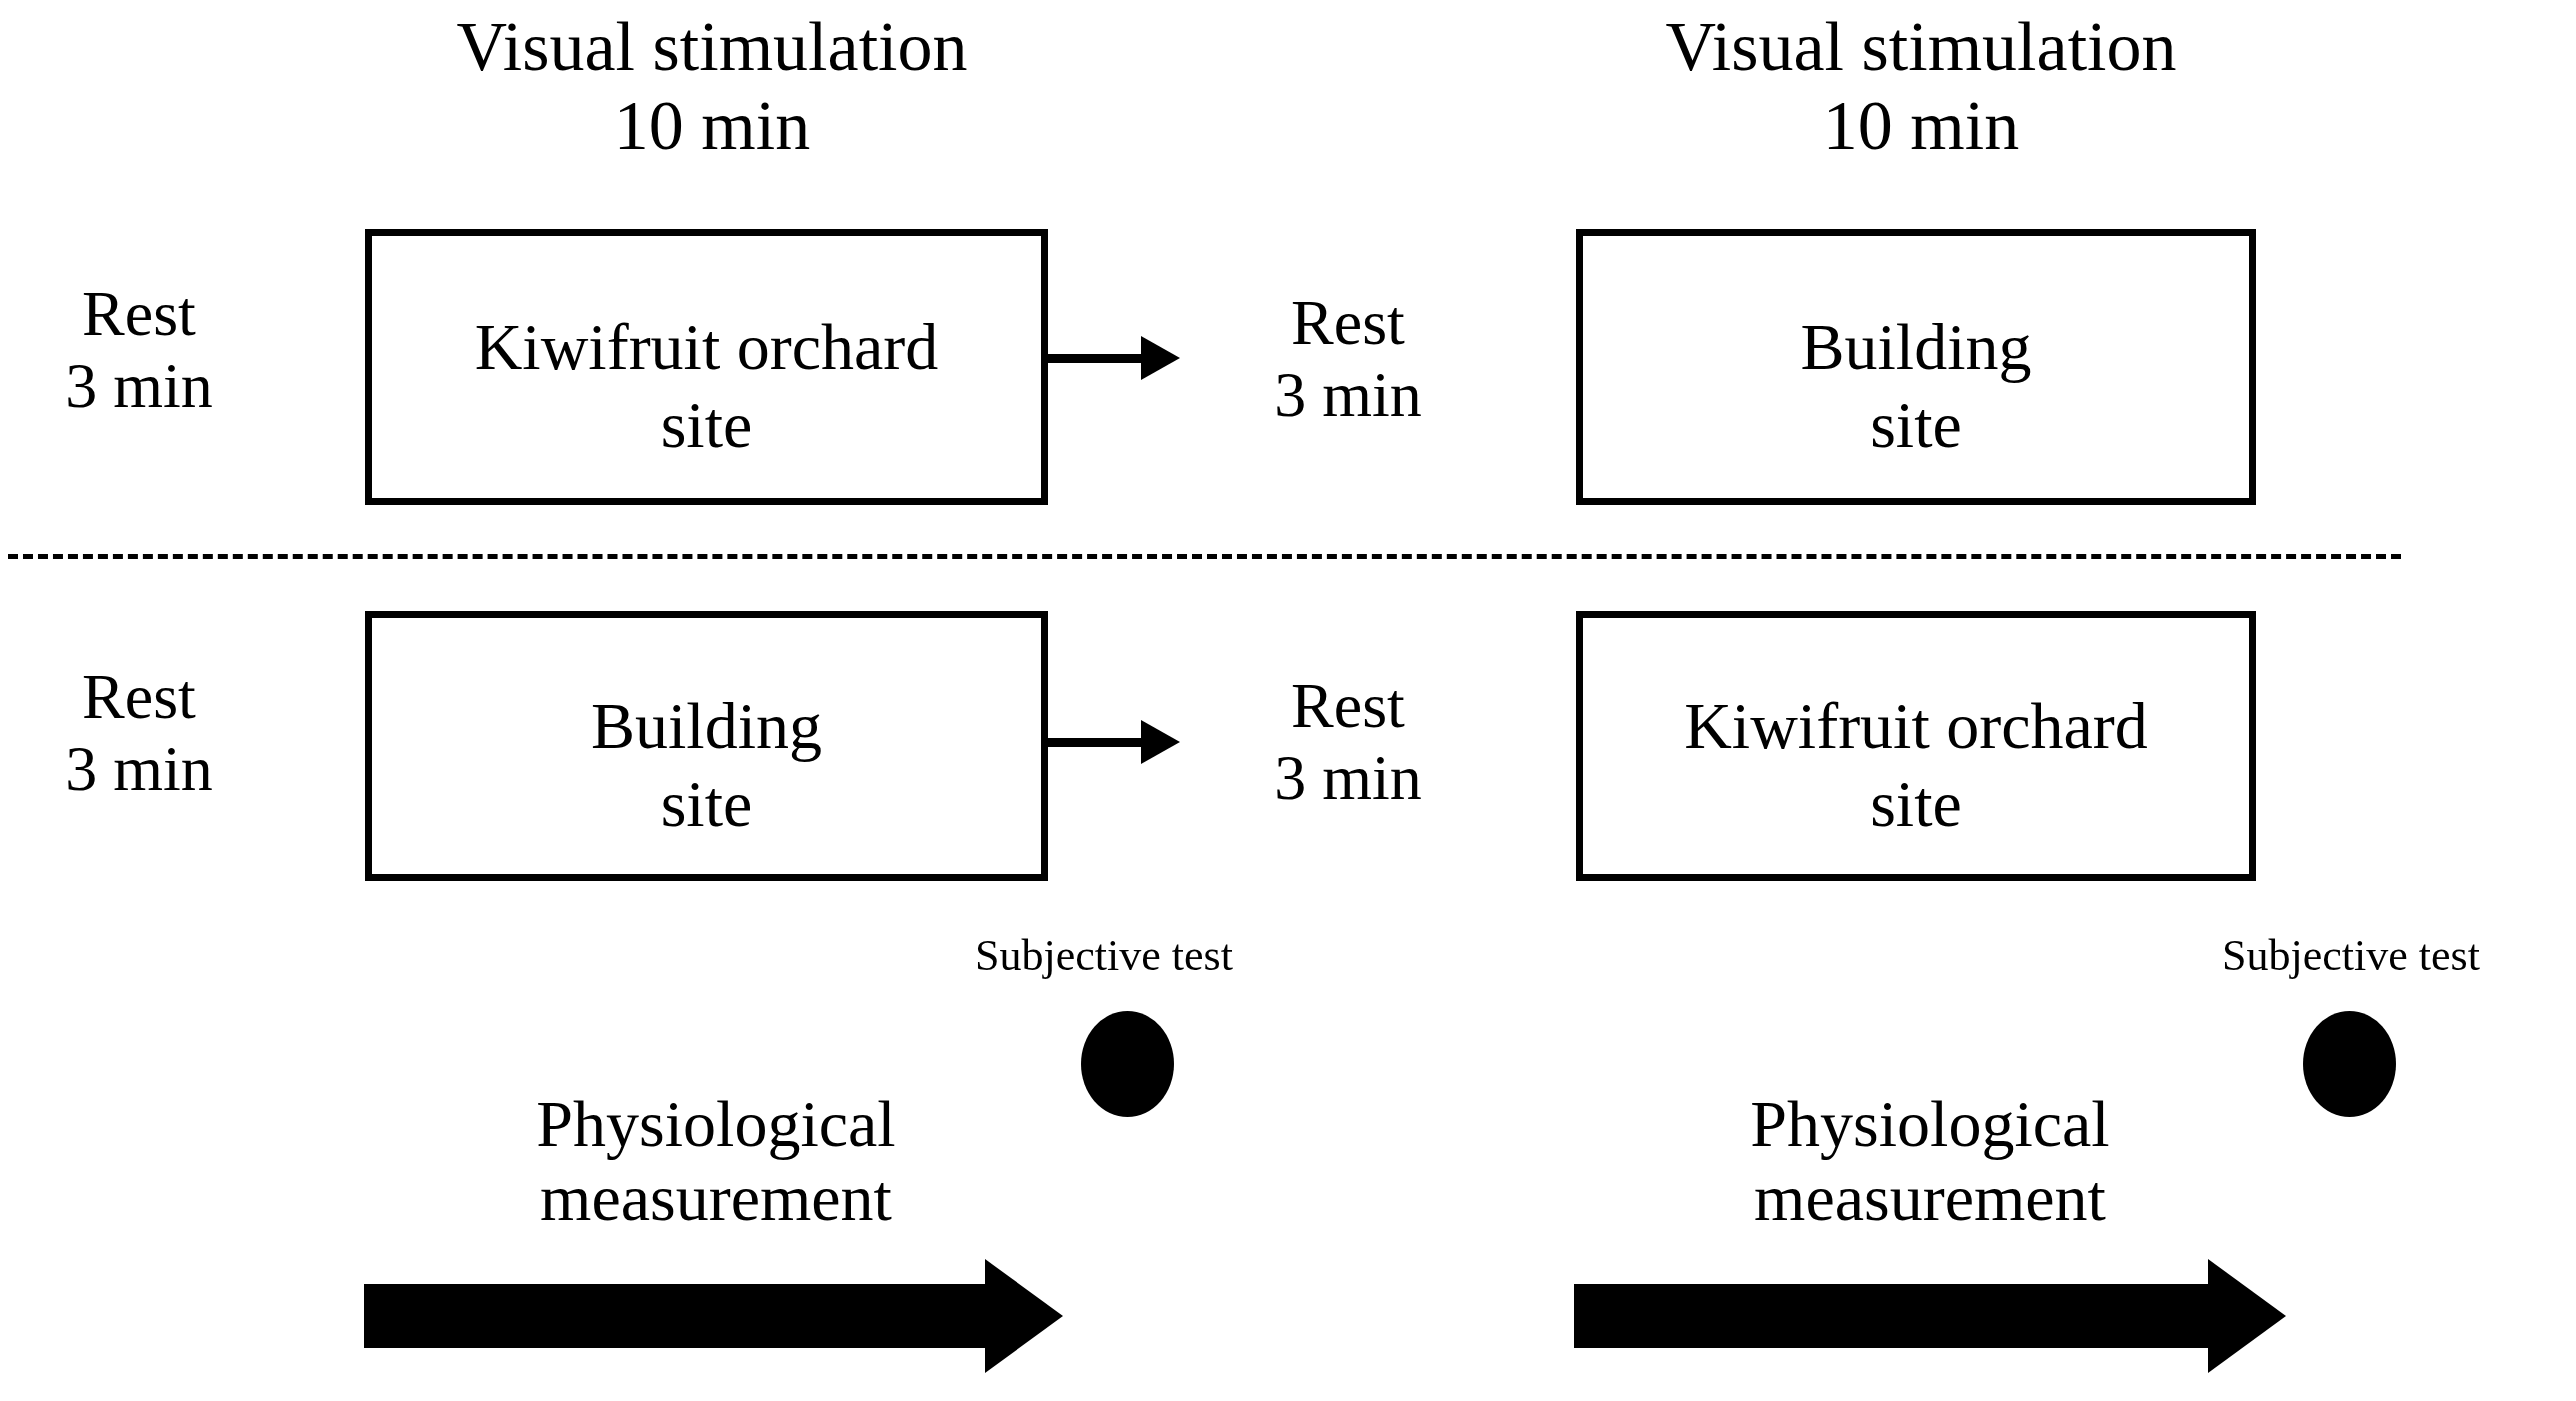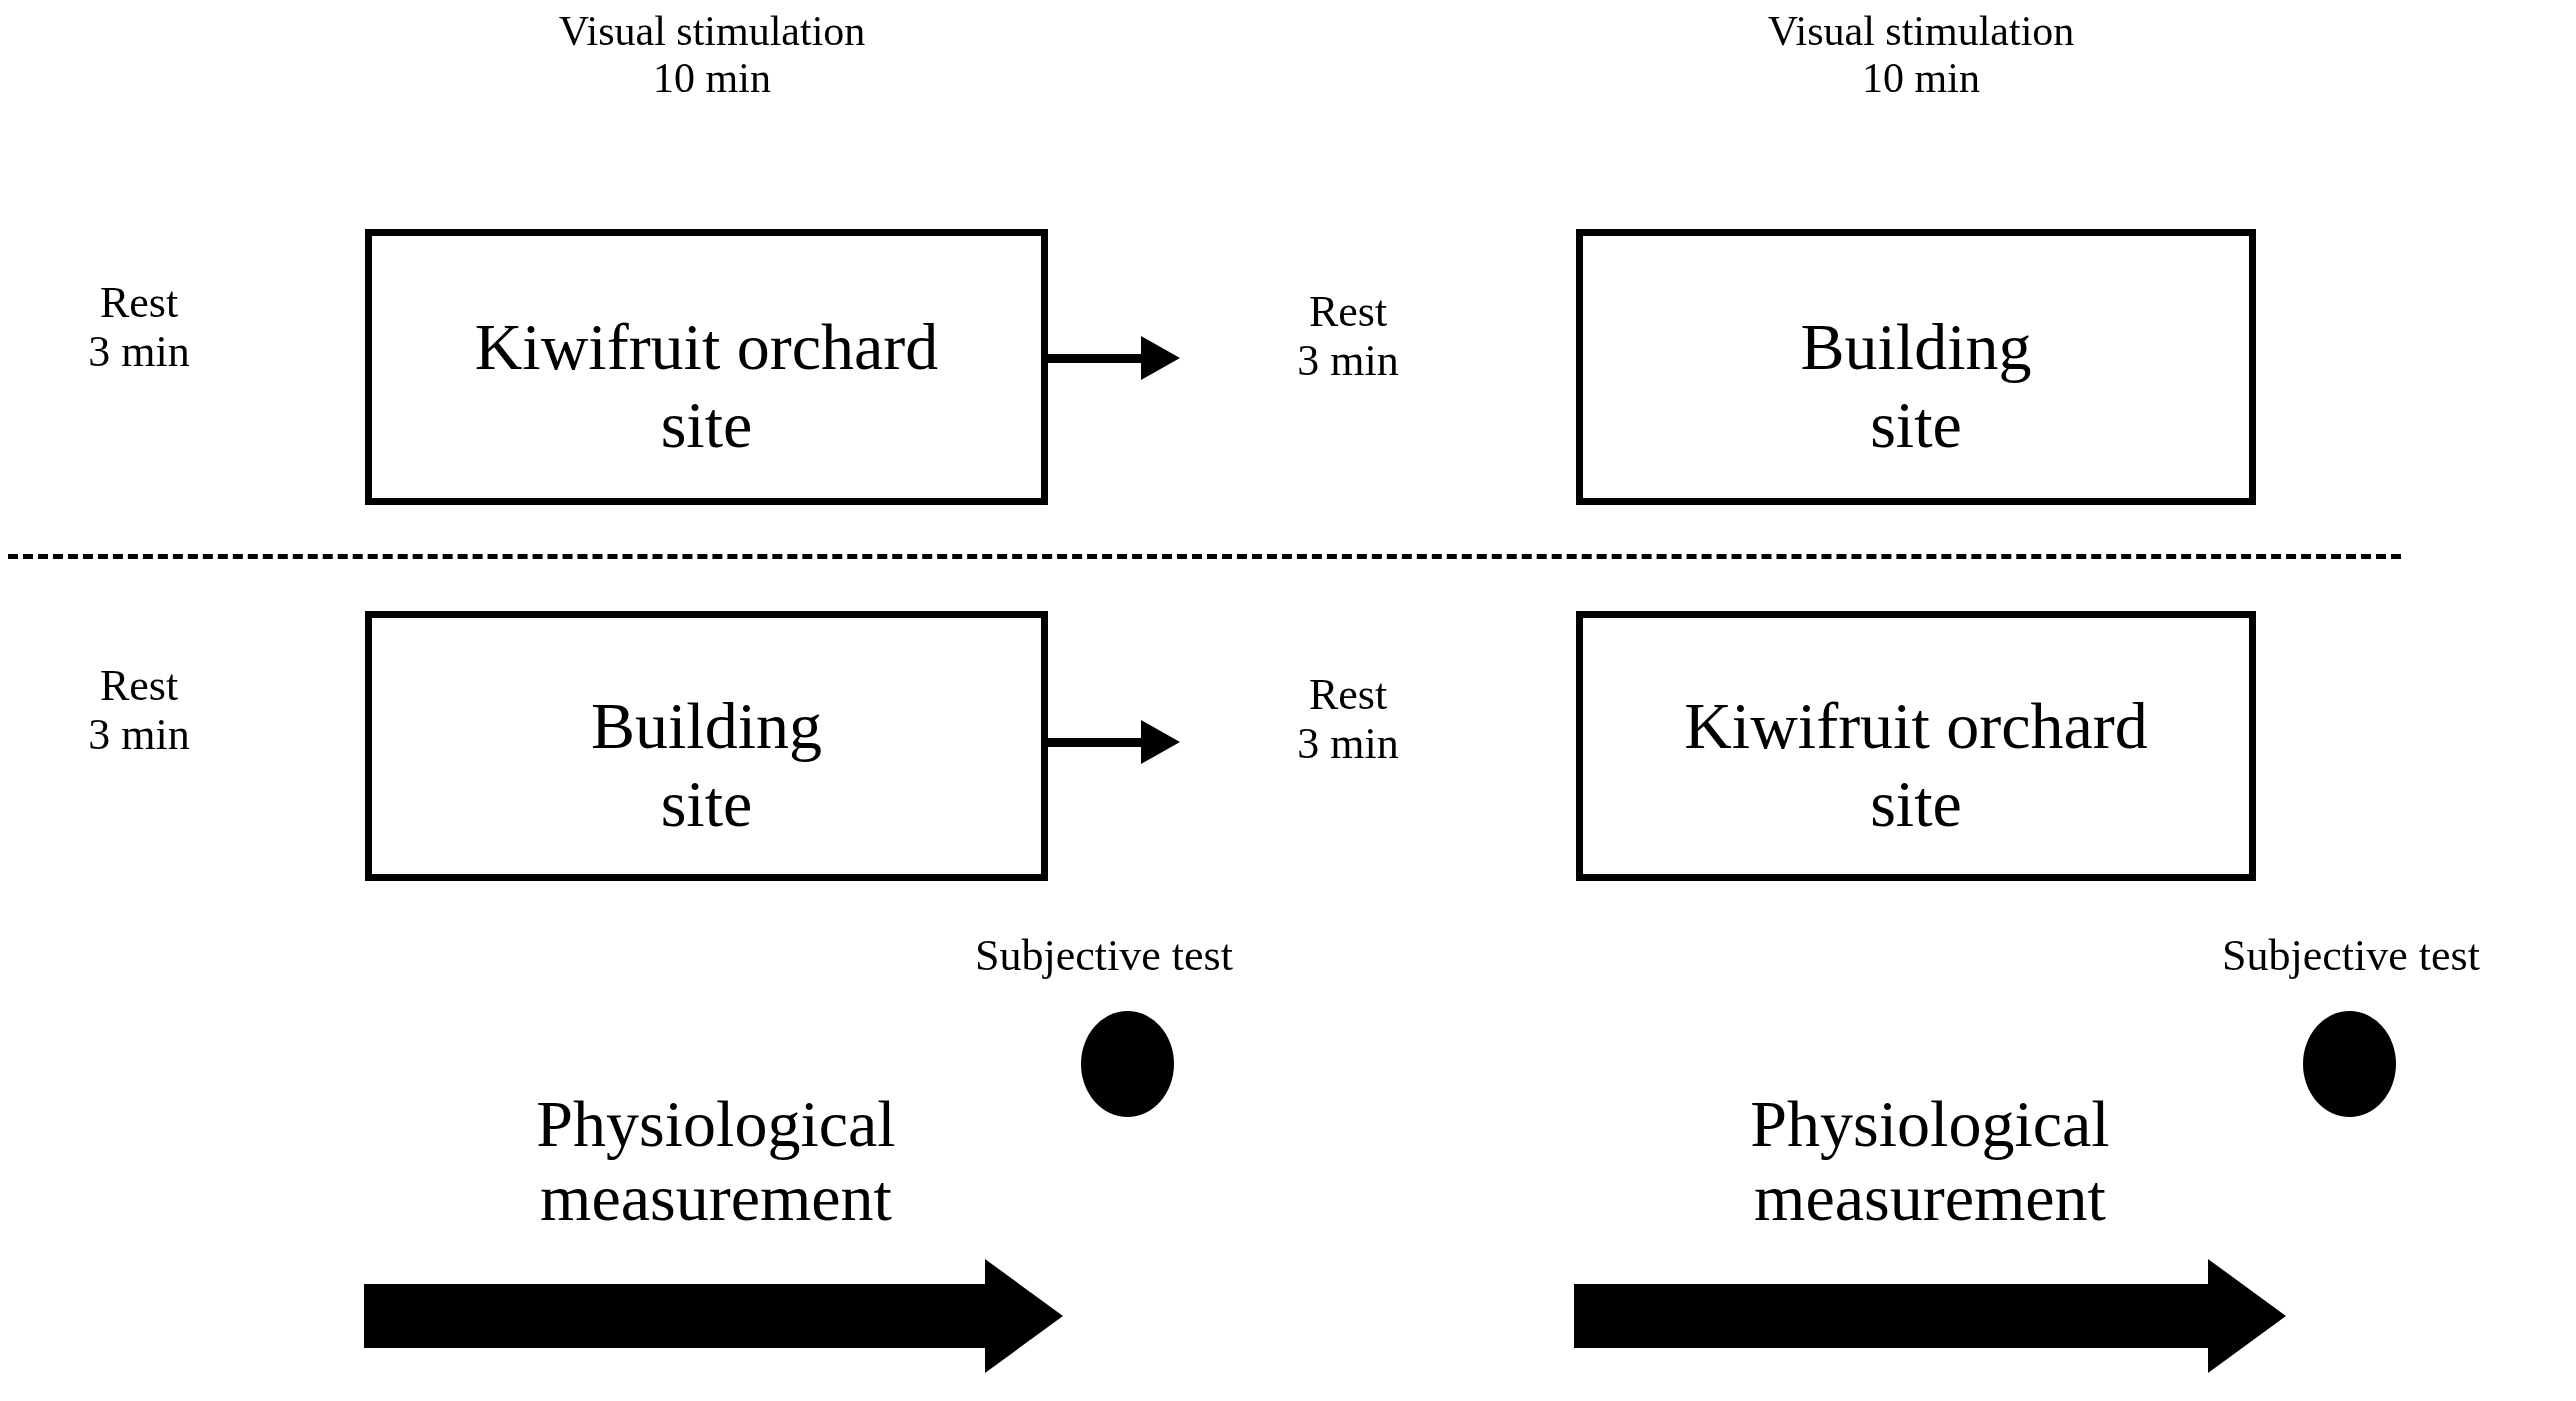--- a/index.html
+++ b/index.html
@@ -17,22 +17,22 @@
   }
   
   .txt{
     position:absolute;
     text-align:center;
     line-height:1.12;
     white-space:pre-line;
     color:#000;
     font-weight:400;
   }
-  .f-head{font-size:42px;}
-  .f-rest{font-size:44px;}
+  .f-head{font-size:70px;}
+  .f-rest{font-size:64px;}
   .f-sub{font-size:44px;}
   .f-phys{font-size:66px;}
 
   
   .stimbox{
     position:absolute;
     border:7.6px solid #000000;
     background:#ffffff;
     box-sizing:border-box;
     display:flex;

